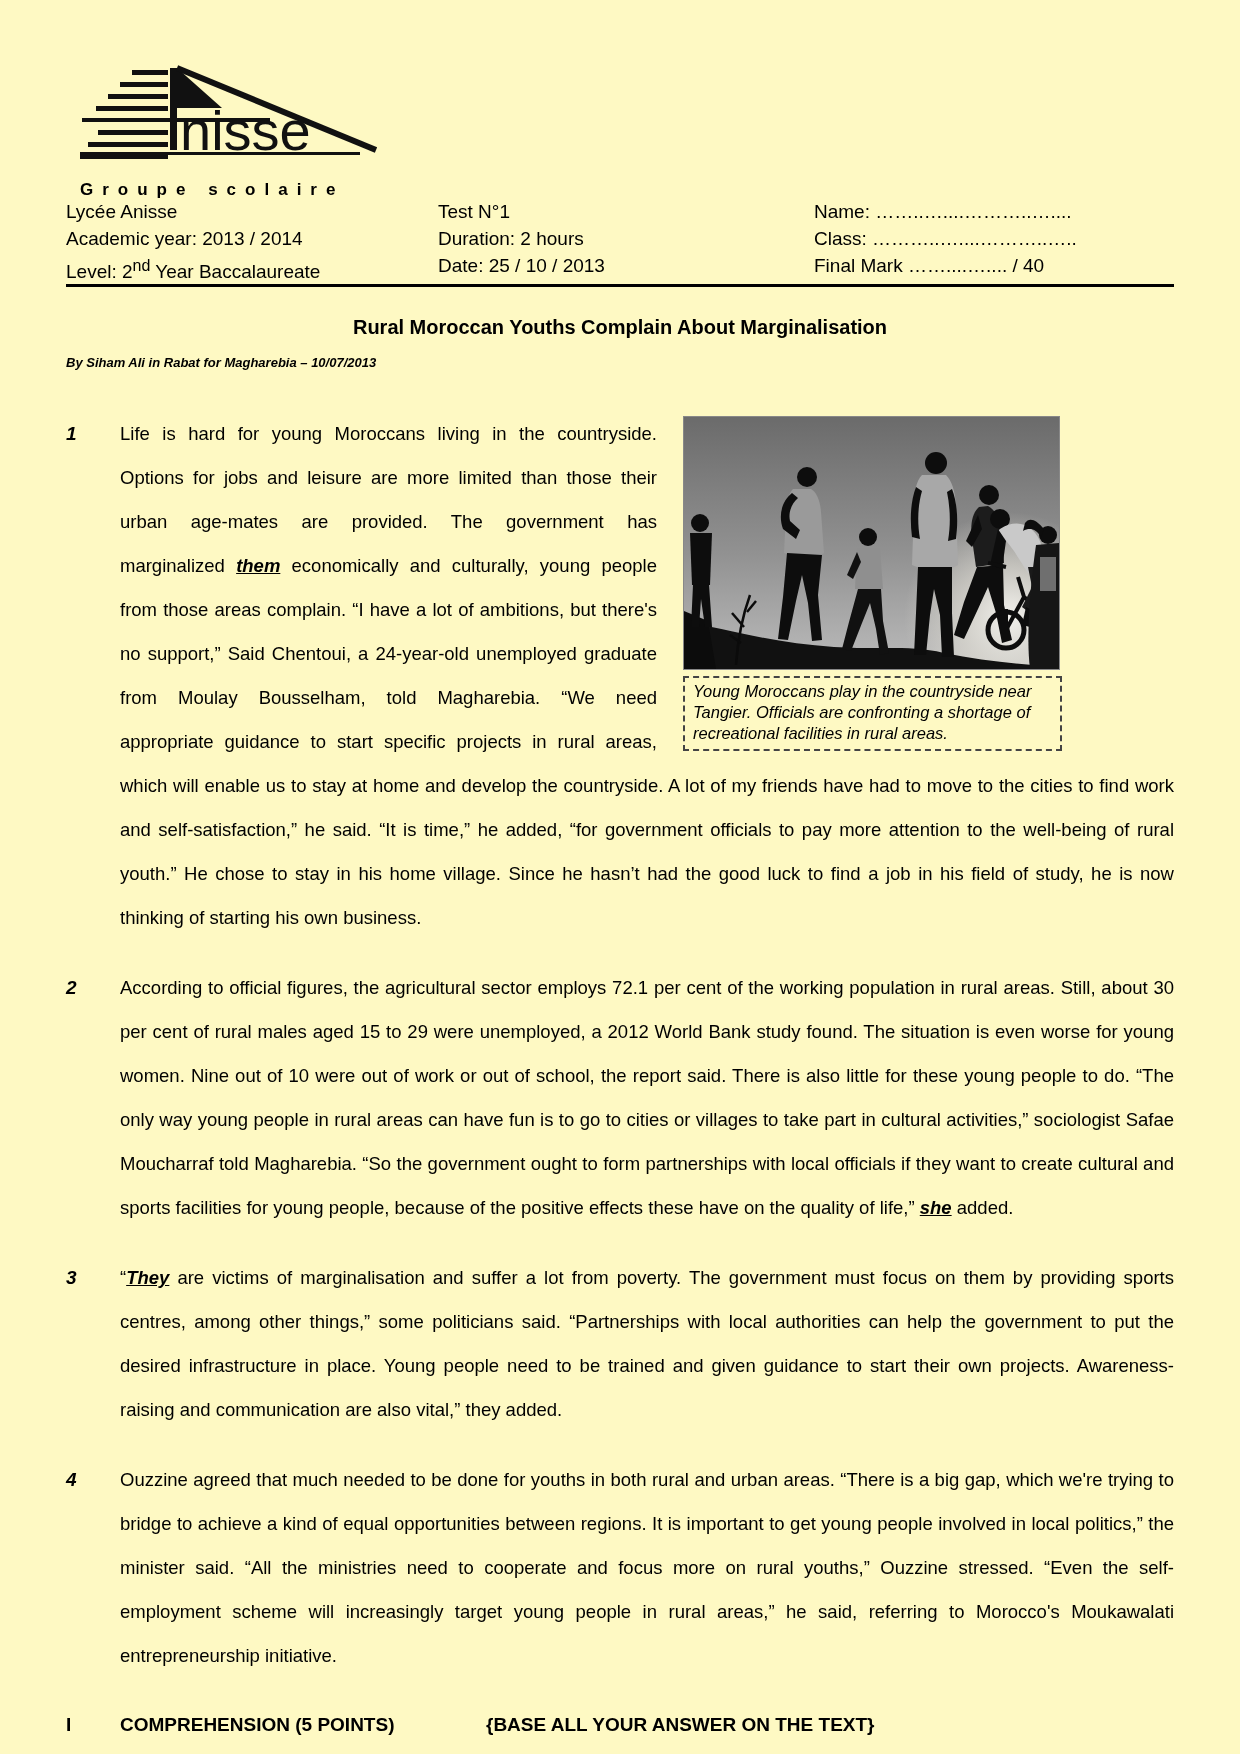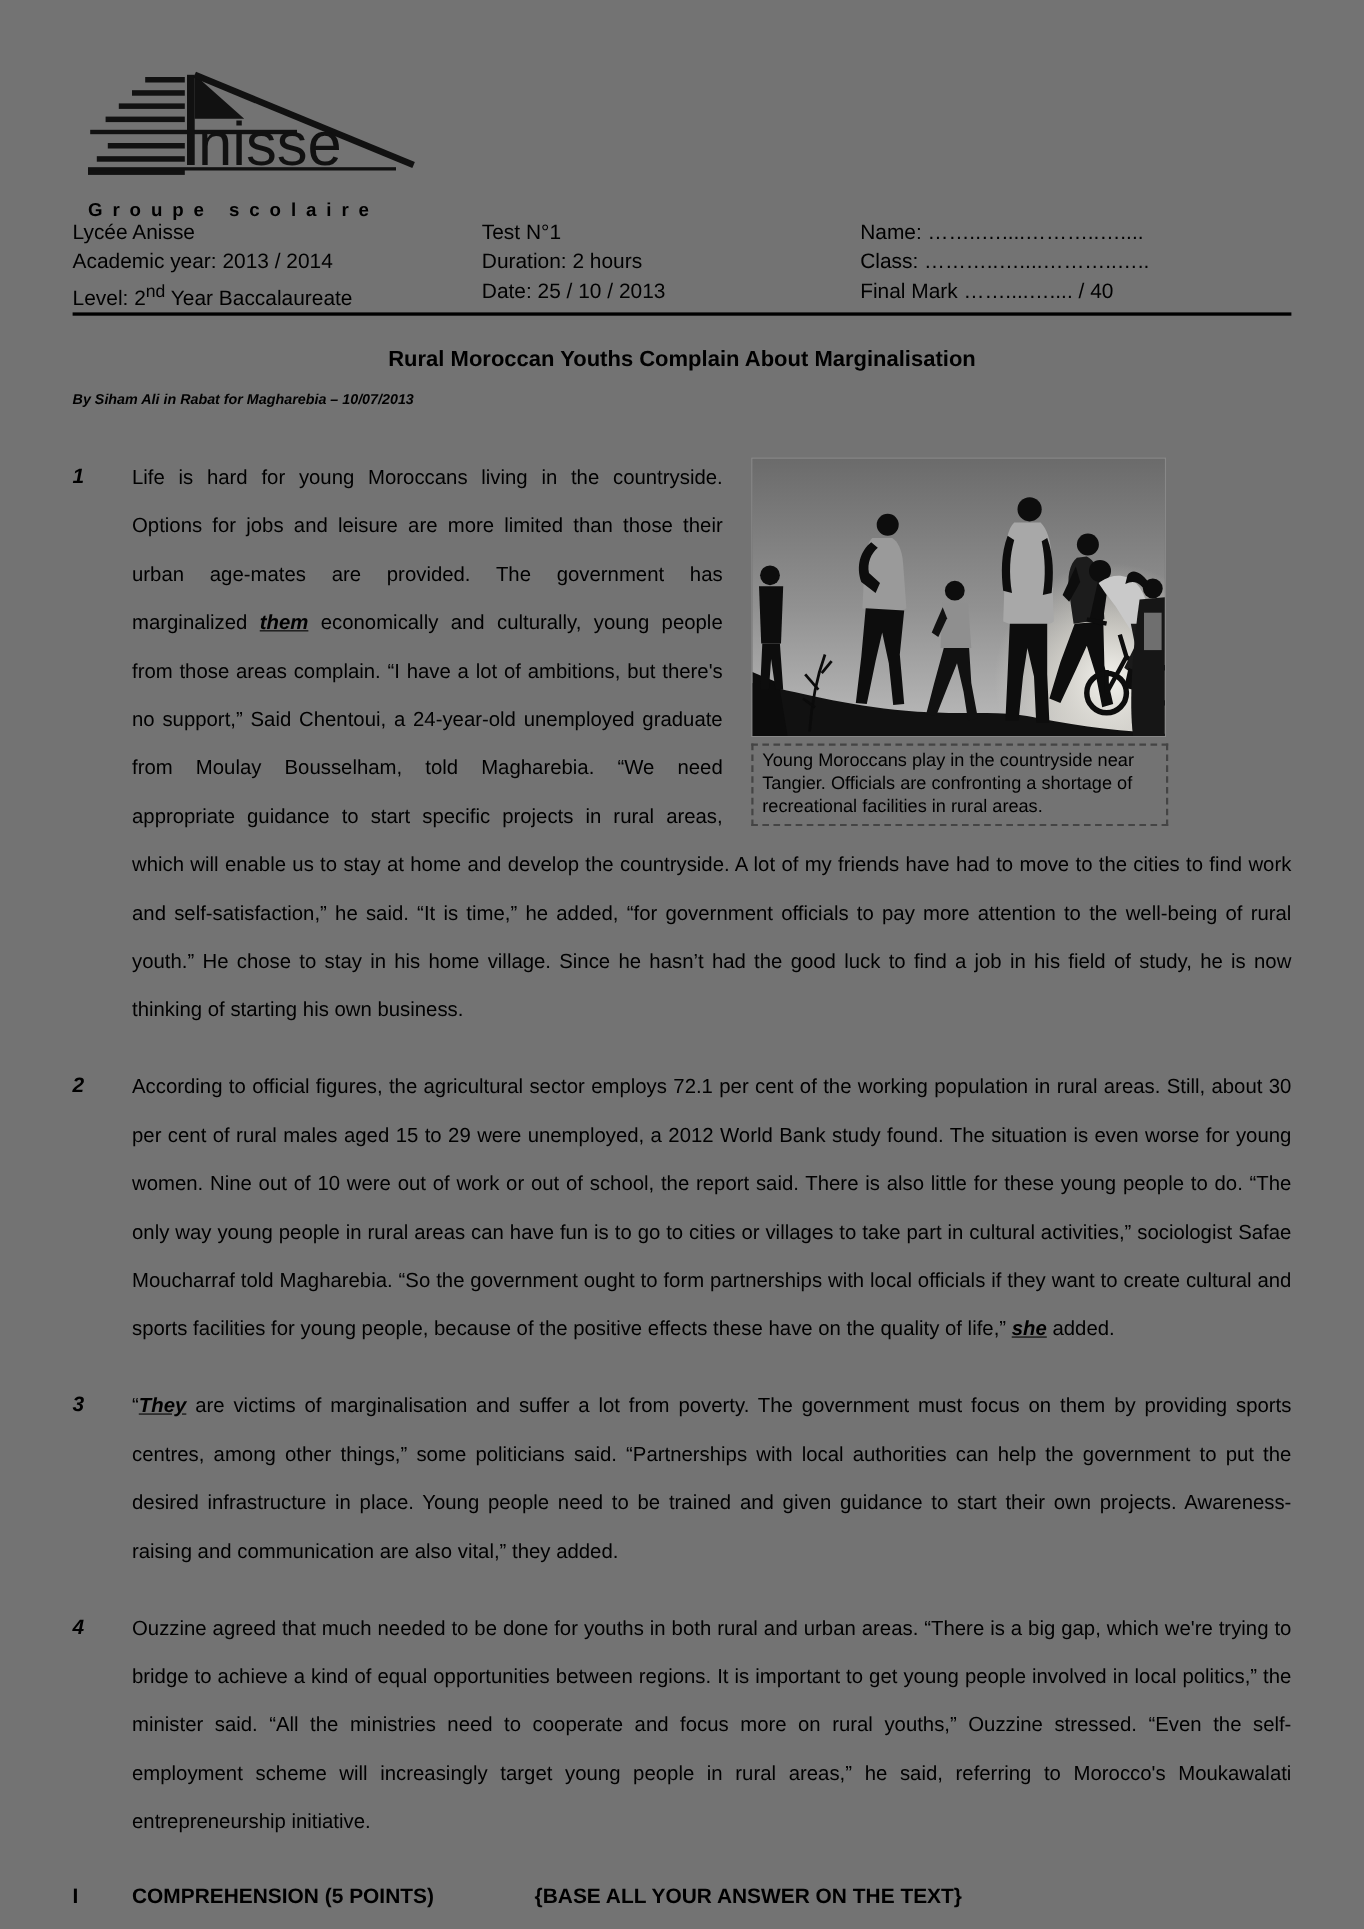--- a/index.html
+++ b/index.html
@@ -1,39 +1,39 @@
 <!DOCTYPE html>
 <html><head>
 <meta charset="utf-8">
 <style>
   html,body{margin:0;padding:0;background:#ffffff;}
   body{font-family:"Liberation Sans","DejaVu Sans",sans-serif;color:#000;}
-  .page{position:relative;width:1240px;height:1754px;background:#737373;overflow:hidden;}
+  .page{position:relative;width:1240px;height:1754px;background:#fef9c3;overflow:hidden;}
 
   
   .logo{position:absolute;left:80px;top:64px;}
   .logo-sub{font-weight:bold;letter-spacing:9px;font-size:17px;}
   .info{position:absolute;left:66px;top:198px;width:1108px;display:flex;font-size:19px;line-height:27px;justify-content:space-between;}
   .info .c1{width:372px;}
   .info .c2{width:344px;}
-  .info .c3{flex:1;}
+  .info .c3{flex:1;margin-left:32px;}
   sup{font-size:16px;}
   .rule{position:absolute;left:66px;top:284px;width:1108px;border-top:3px solid #000;}
 
   
   .content{position:absolute;left:66px;top:312px;width:1108px;}
   .title{text-align:center;font-weight:bold;font-size:20px;margin:4px 0 16px 0;}
   .byline{font-weight:bold;font-style:italic;font-size:13px;margin:0 0 42px 0;}
 
   .para{display:flex;margin-bottom:26px;}
   .pnum{flex:0 0 54px;font-weight:bold;font-style:italic;font-size:19px;line-height:44px;}
   .ptext{flex:1;text-align:justify;font-size:18.5px;line-height:44px;}
   .kw{font-weight:bold;font-style:italic;text-decoration:underline;}
 
-  .photo-wrap{float:right;width:379px;margin:4px 112px 10px 26px;}
+  .photo-wrap{float:right;width:379px;margin:4px 112px 10px 26px;font-style:italic;}
   .photo-wrap svg{display:block;border:1px solid #888;}
   .caption{margin-top:6px;border:2px dashed #444;padding:3px 8px 5px 8px;font-size:16.5px;line-height:21px;text-align:left;}
 
   .section{display:flex;font-weight:bold;font-size:19px;margin-top:36px;}
   .section .numeral{flex:0 0 54px;}
   .section .sec-title{flex:0 0 366px;}
   .section .sec-note{flex:1;}
 </style>
 </head>
 <body>

